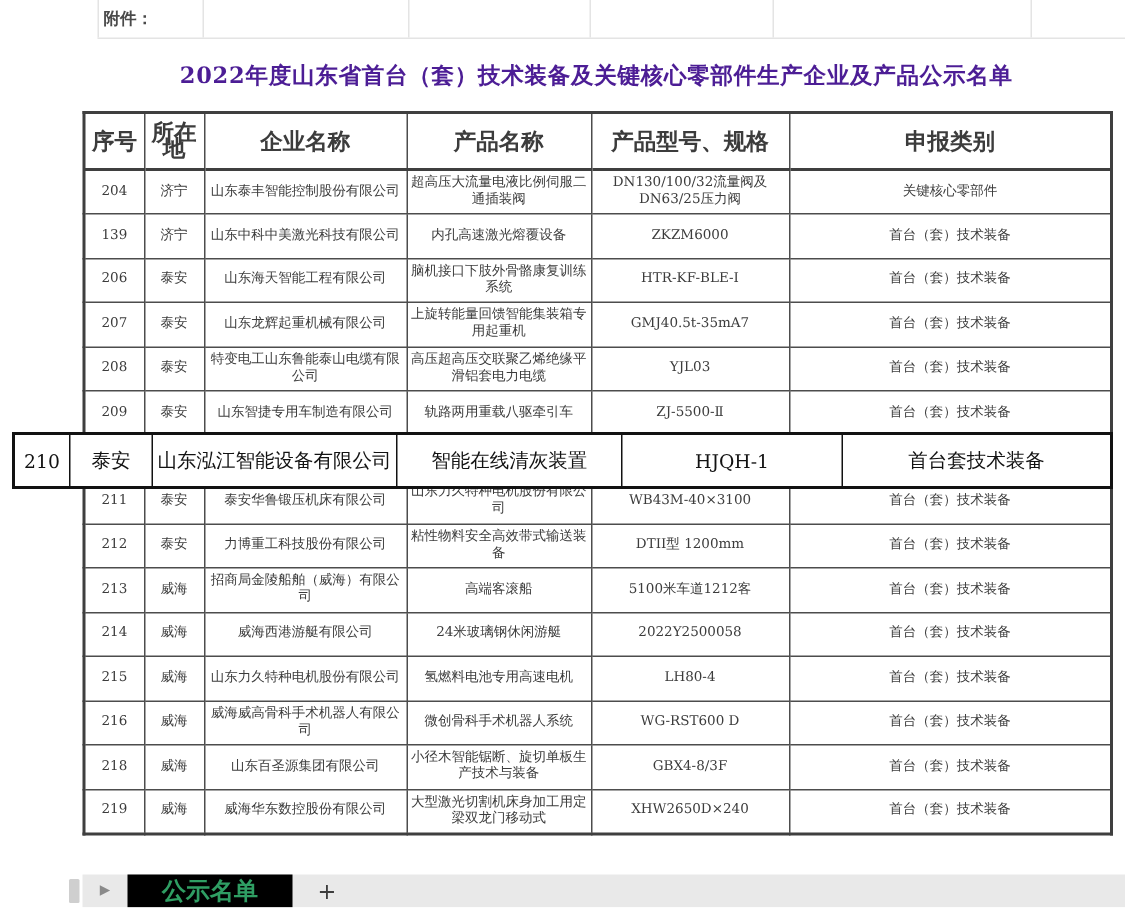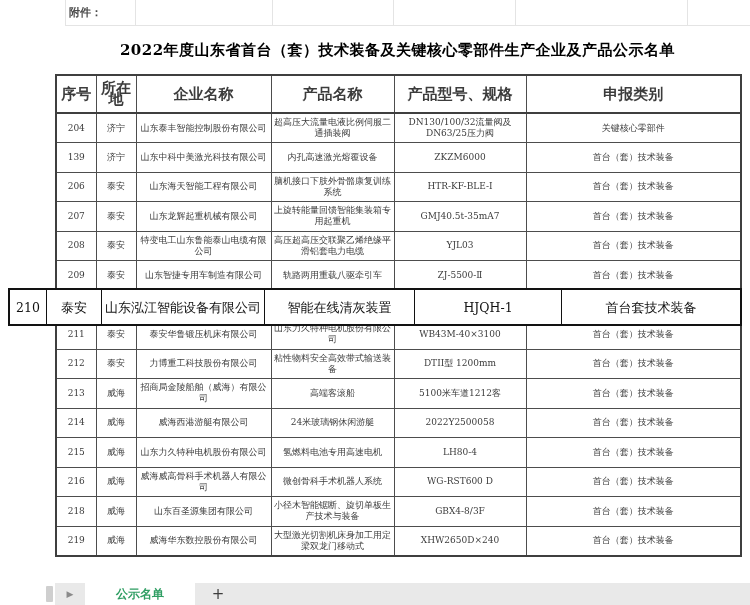--- a/index.html
+++ b/index.html
@@ -22,21 +22,21 @@
   .vline { position:absolute; top:0; width:1px; height:25px; background:#e4e4e4; }
   .hline { position:absolute; left:65px; top:25px; right:0; height:1px; background:#e4e4e4; }
   .attach {
     position:absolute; left:69px; top:5px;
     font-size:11px; font-weight:bold; color:#4a4a4a;
   }
   
   .title {
     position:absolute; left:55px; top:28px; width:685px; height:44px;
     display:flex; align-items:center; justify-content:center;
-    font-size:15px; font-weight:bold; color:#000000;
+    font-size:15px; font-weight:bold; color:#4c1d95;
     letter-spacing:0.5px;
   }
   
   table.main {
     position:absolute; left:55px; top:74px;
     width:685px; table-layout:fixed;
     border-collapse:collapse;
     border:2px solid #3f3f3f;
   }
   table.main th, table.main td {
@@ -80,23 +80,23 @@
   }
   .scroll-nub {
     position:absolute; left:-9px; top:3px; width:7px; height:16px;
     background:#cfcfcf; border-radius:1px;
   }
   .nav-arrow {
     width:30px; display:flex; align-items:center; justify-content:center;
     color:#8a8a8a; font-size:9px; cursor:default;
   }
   .sheet-tab {
-    background:#ffffff; min-width:110px;
+    background:#000000; min-width:110px;
     display:flex; align-items:center; justify-content:center;
-    font-size:12px; font-weight:bold;
+    font-size:16px; font-weight:bold;
   }
   .plus-btn {
     width:46px; display:flex; align-items:center; justify-content:center;
     color:#3d3d3d; font-size:15px;
   }
 </style>
 </head>
 <body>
 
 <div class="screen">

